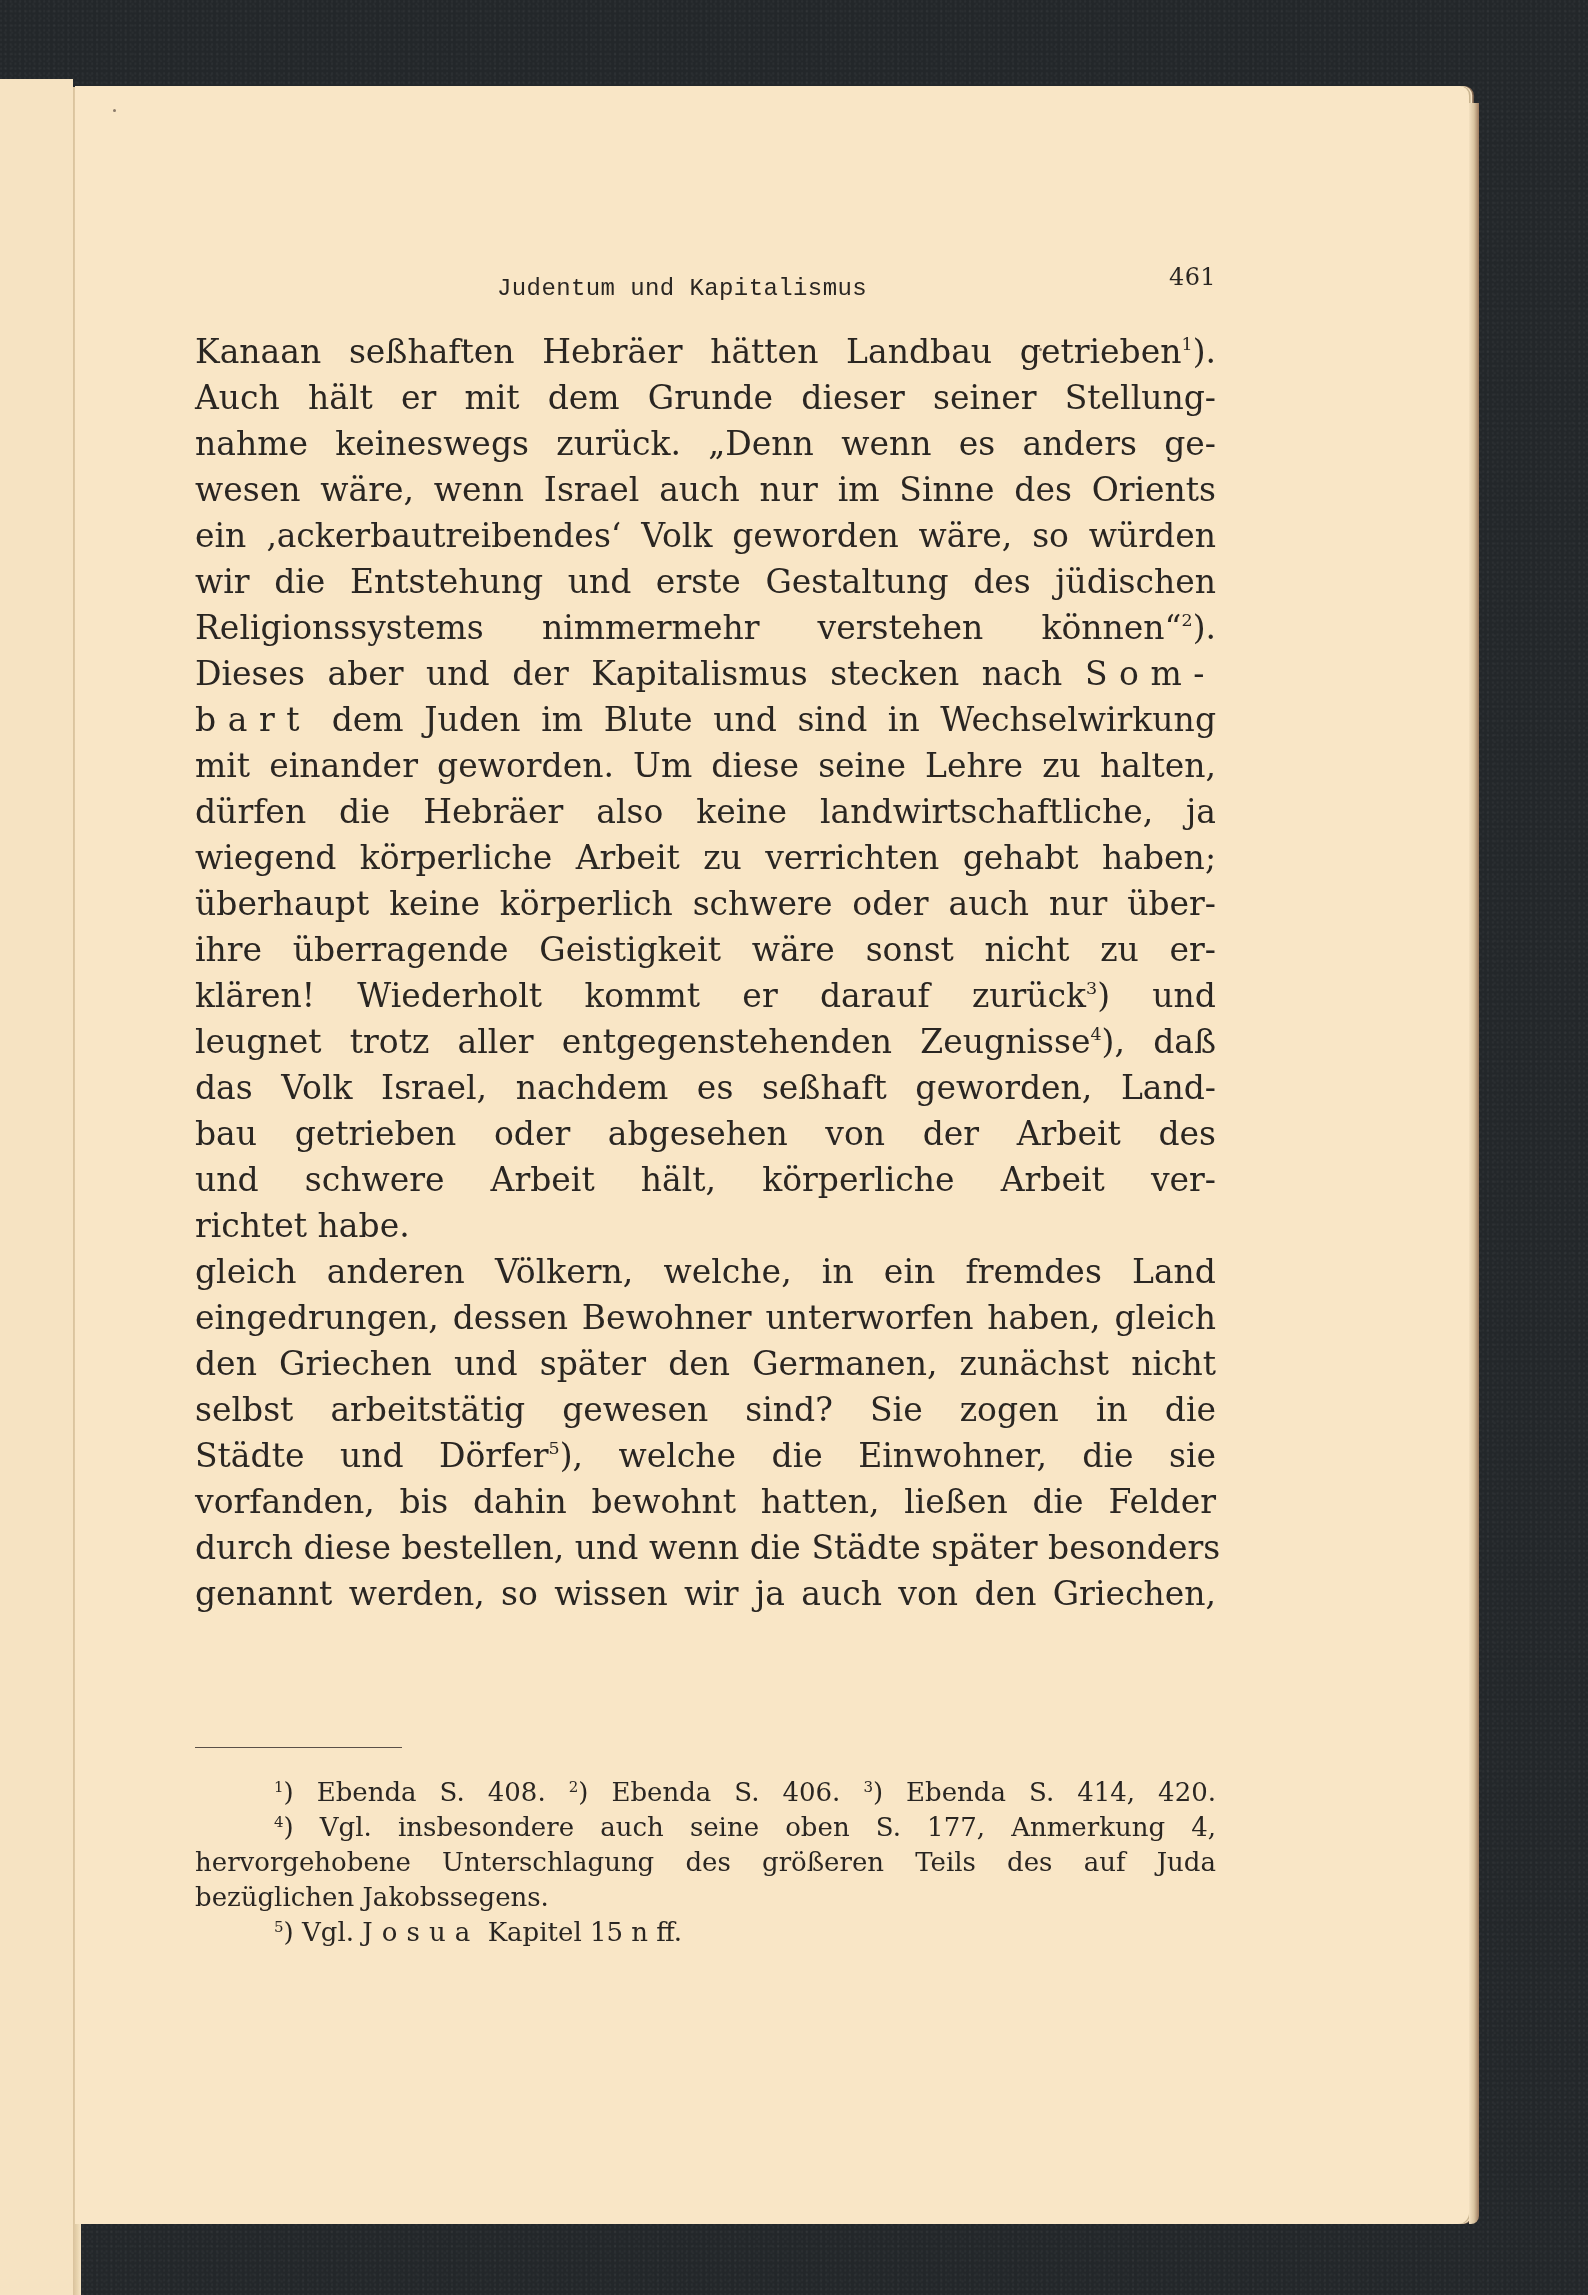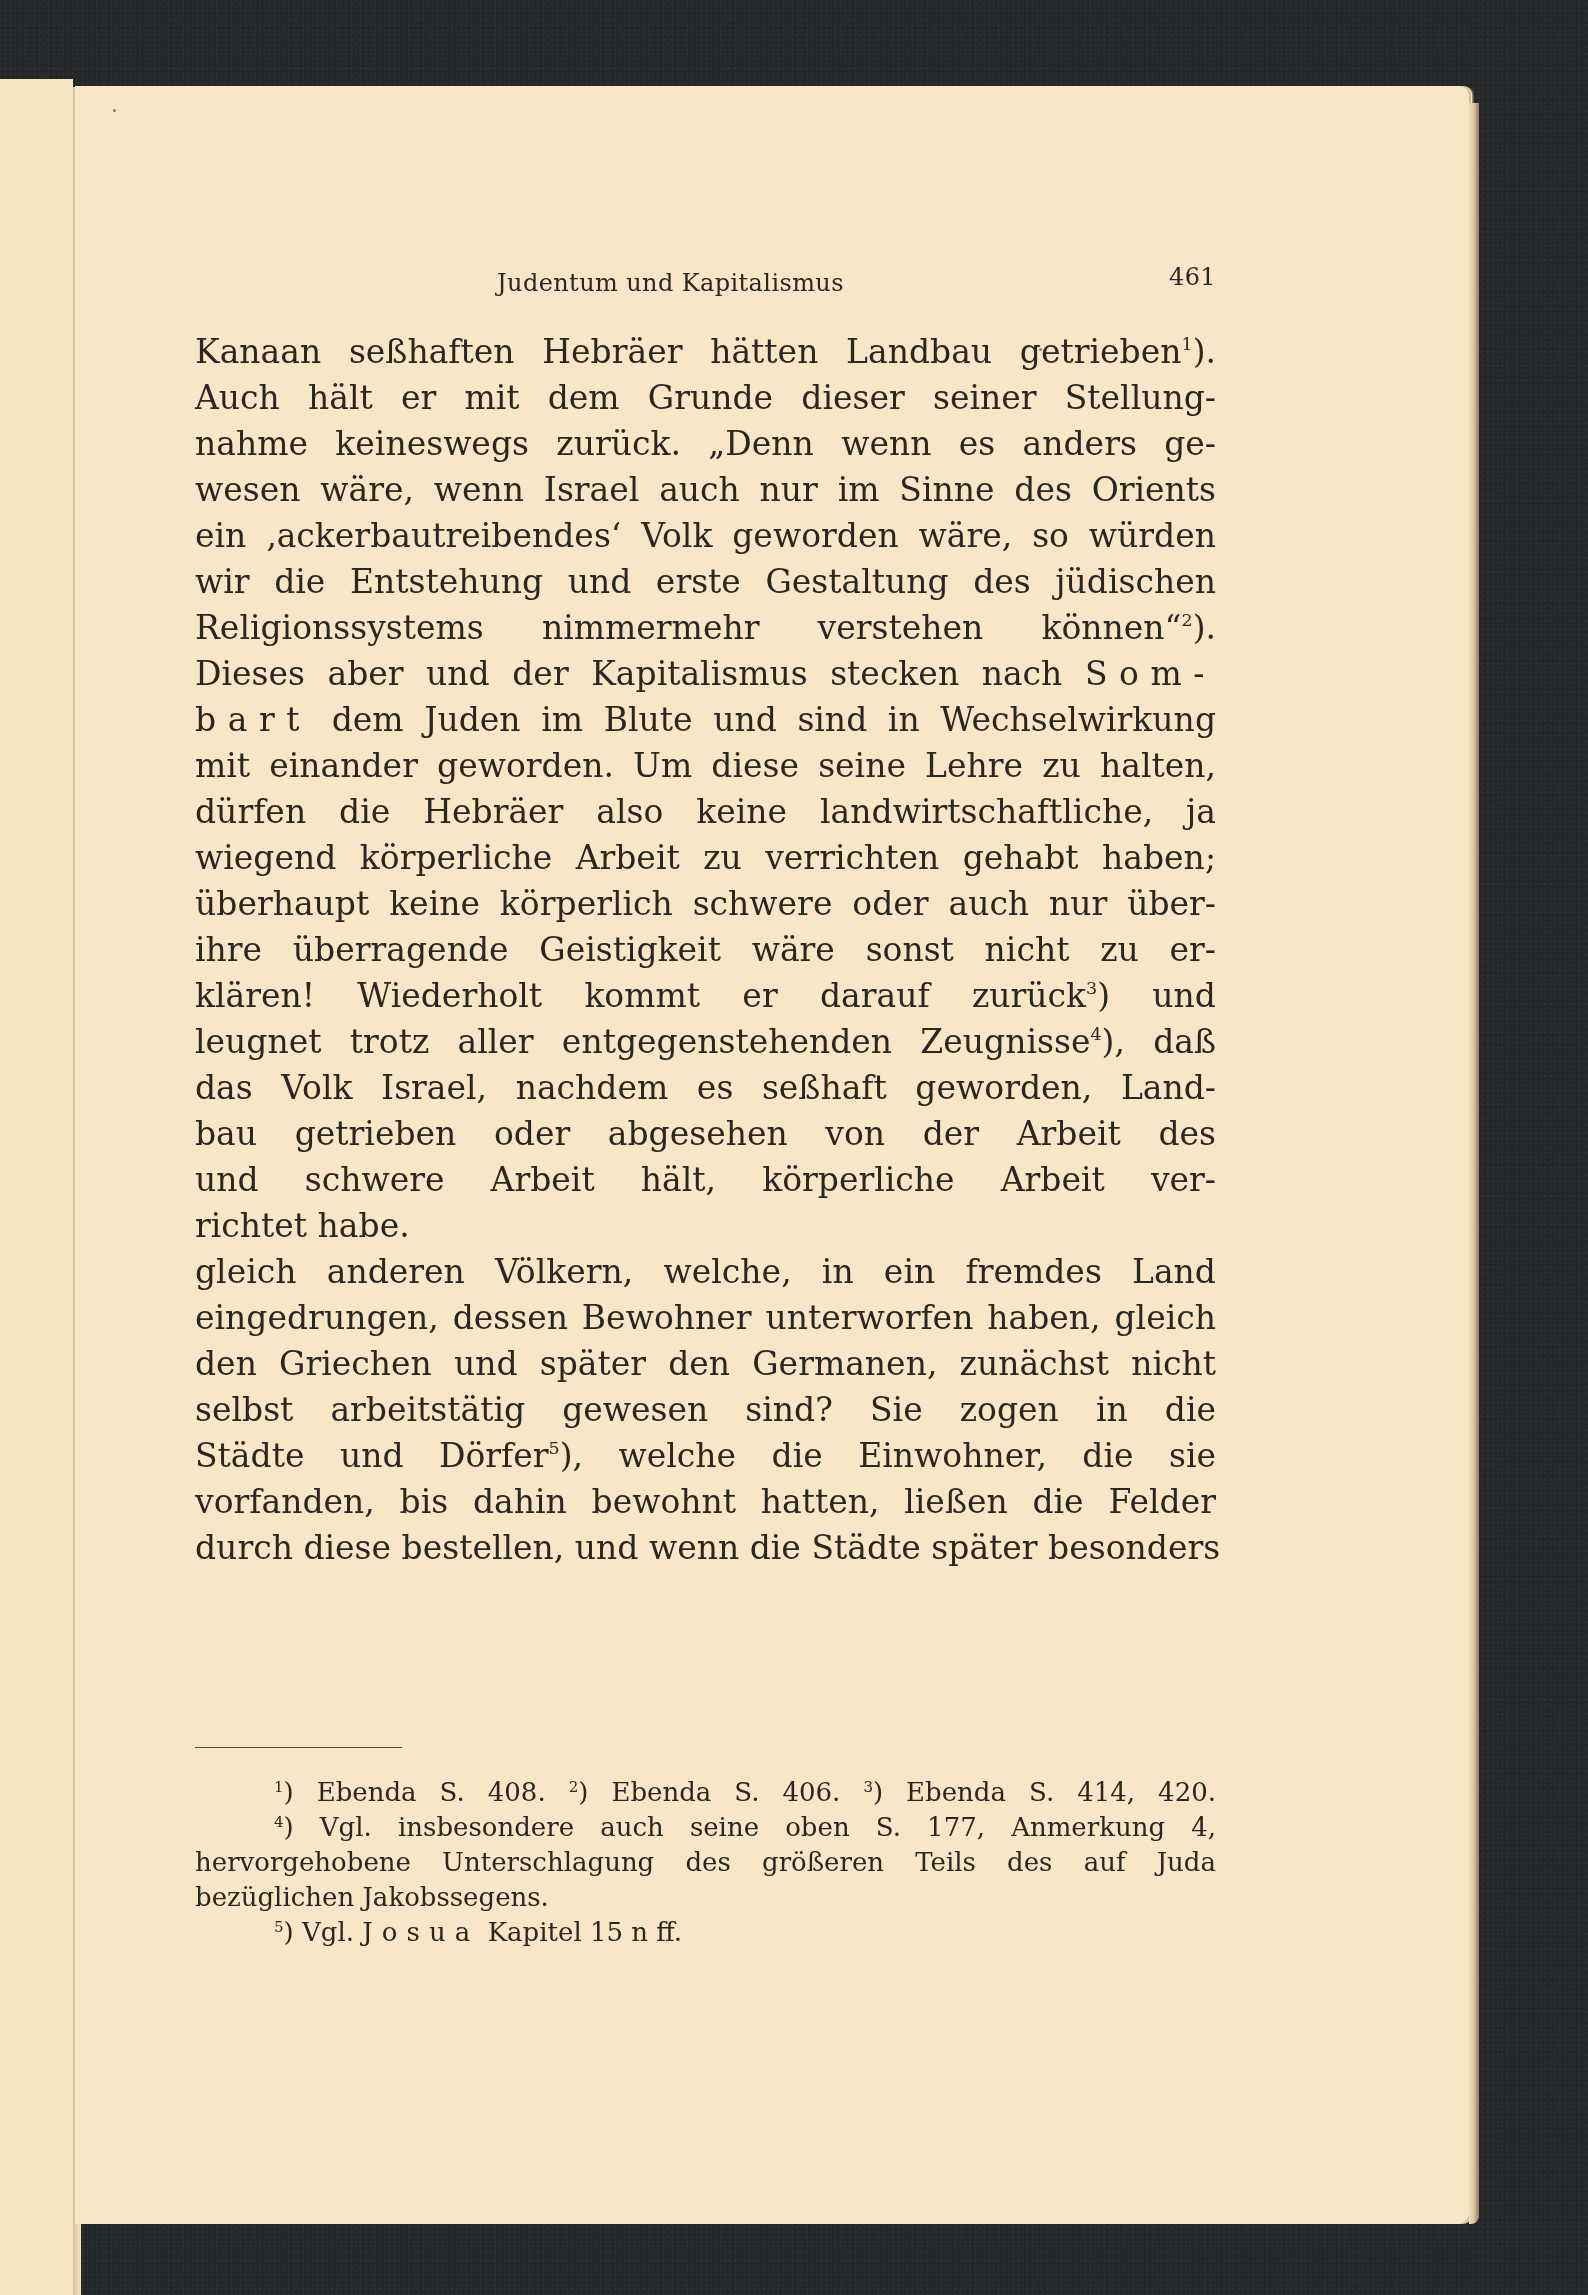--- a/index.html
+++ b/index.html
@@ -67,21 +67,22 @@
       top: 25.4px;
       left: 0;
       width: 1021px;
       height: 40px;
       font-size: 24px;
       letter-spacing: 0.4px;
     }
     .running-title {
       position: absolute;
       left: 302px;
-      top: 6px;
+      top: 12px;
+      font-family: Liberation Mono, monospace;
     }
     .page-number {
       position: absolute;
       right: 0;
       top: 0;
     }
     .body-text {
       position: absolute;
       top: 91px;
       left: 0;
@@ -186,20 +187,21 @@
       <span class="line"><span>bau getrieben oder abgesehen von der Arbeit des</span></span>
       <span class="line"><span>und schwere Arbeit hält, körperliche Arbeit ver-</span></span>
       <span class="line last"><span>richtet habe.</span></span>
       <span class="line"><span>gleich anderen Völkern, welche, in ein fremdes Land</span></span>
       <span class="line"><span>eingedrungen, dessen Bewohner unterworfen haben, gleich</span></span>
       <span class="line"><span>den Griechen und später den Germanen, zunächst nicht</span></span>
       <span class="line"><span>selbst arbeitstätig gewesen sind? Sie zogen in die</span></span>
       <span class="line"><span>Städte und Dörfer</span><span class="sup">5</span><span>), welche die Einwohner, die sie</span></span>
       <span class="line"><span>vorfanden, bis dahin bewohnt hatten, ließen die Felder</span></span>
       <span class="line"><span>durch diese bestellen, und wenn die Städte später besonders</span></span>
+      <span class="line"><span>genannt werden, so wissen wir ja auch von den Griechen,</span></span>
     </div>
 
   <div class="footnote-rule"></div>
 
   <div class="footnotes">
     <span class="fn-line justify indent">
       <span><span class="fn-sup">1</span><span>) Ebenda S. 408.</span></span>
       <span><span class="fn-sup">2</span><span>) Ebenda S. 406.</span></span>
       <span><span class="fn-sup">3</span><span>) Ebenda S. 414, 420.</span></span>
     </span>

